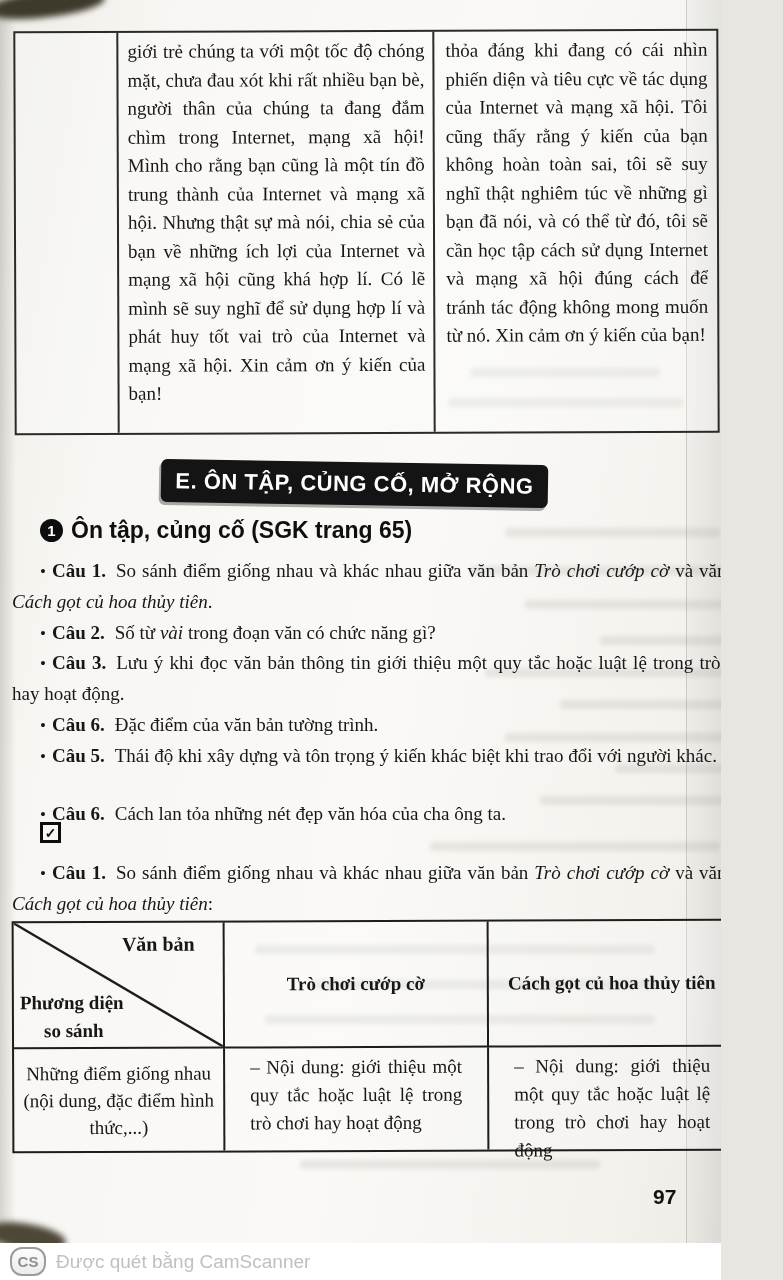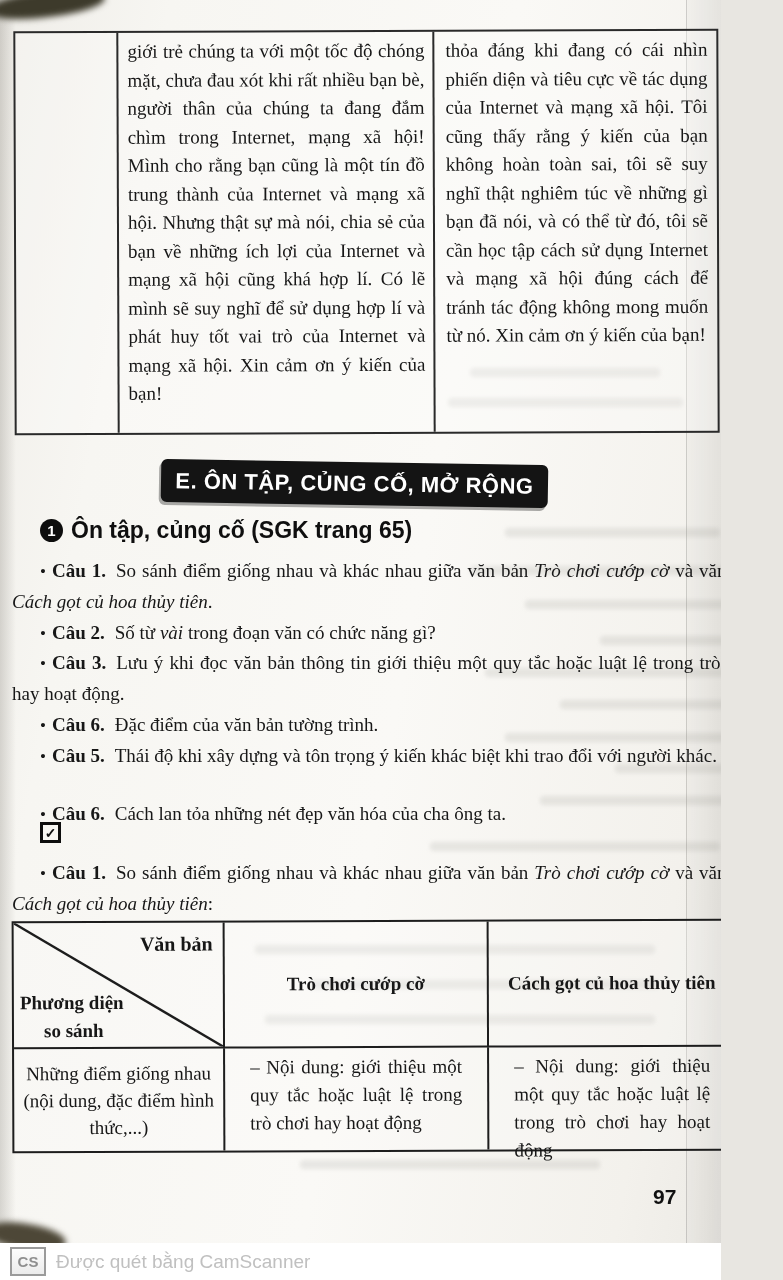--- a/index.html
+++ b/index.html
@@ -53,34 +53,34 @@
 
   
   .cmp{position:absolute;left:12px;top:920px;border:2px solid #1d1d1d;display:grid;
     grid-template-columns:211px 264px 246px;grid-template-rows:126px 102px;
     transform:rotate(-0.2deg);background:rgba(255,255,255,.2);}
   .cmp > div{border-right:2px solid #1d1d1d;border-bottom:2px solid #1d1d1d;}
   .cmp > div:nth-child(3n){border-right:none;}
   .cmp > div:nth-child(n+4){border-bottom:none;}
   .corner{position:relative;}
   .corner svg{position:absolute;left:0;top:0;width:100%;height:100%;}
-  .corner-top{position:absolute;top:10px;right:10px;font:bold 20px "Liberation Serif",serif;margin-left:14px;}
+  .corner-top{position:absolute;top:10px;right:28px;font:bold 20px "Liberation Serif",serif;margin-left:14px;}
   .corner-b1{position:absolute;left:6px;bottom:33px;font:bold 19px "Liberation Serif",serif;}
   .corner-b2{position:absolute;left:30px;bottom:5px;font:bold 19px "Liberation Serif",serif;}
   .hcell{display:flex;align-items:center;justify-content:center;
     font:bold 19px "Liberation Serif",serif;white-space:nowrap;}
   .lcell{display:flex;align-items:center;justify-content:center;text-align:center;
     font:19px/27px "Liberation Serif",serif;padding:4px 6px;}
   .bcell{font:19px/28px "Liberation Serif",serif;text-align:justify;padding:5px 25px;}
 
   
   .page-num{position:absolute;left:653px;top:1185px;font:bold 21px "Liberation Sans",sans-serif;color:#111;}
   .scanbar{position:absolute;left:0;bottom:0;width:783px;height:37px;background:#ffffff;
     display:flex;align-items:center;padding-left:10px;box-sizing:border-box;}
-  .cs-logo{width:32px;height:25px;border:2px solid #9b9b9b;border-radius:0;
+  .cs-logo{width:32px;height:25px;border:2px solid #9b9b9b;border-radius:12px;
     background:linear-gradient(#fdfdfd,#ececec);color:#8f8f8f;
     display:flex;align-items:center;justify-content:center;
     font:bold 15px "Liberation Sans",sans-serif;flex:0 0 auto;}
   .scan-text{margin-left:10px;color:#c0c0c0;font:19px "Liberation Sans",sans-serif;}
 </style>
 </head>
 <body>
 
 <div class="page">
 

